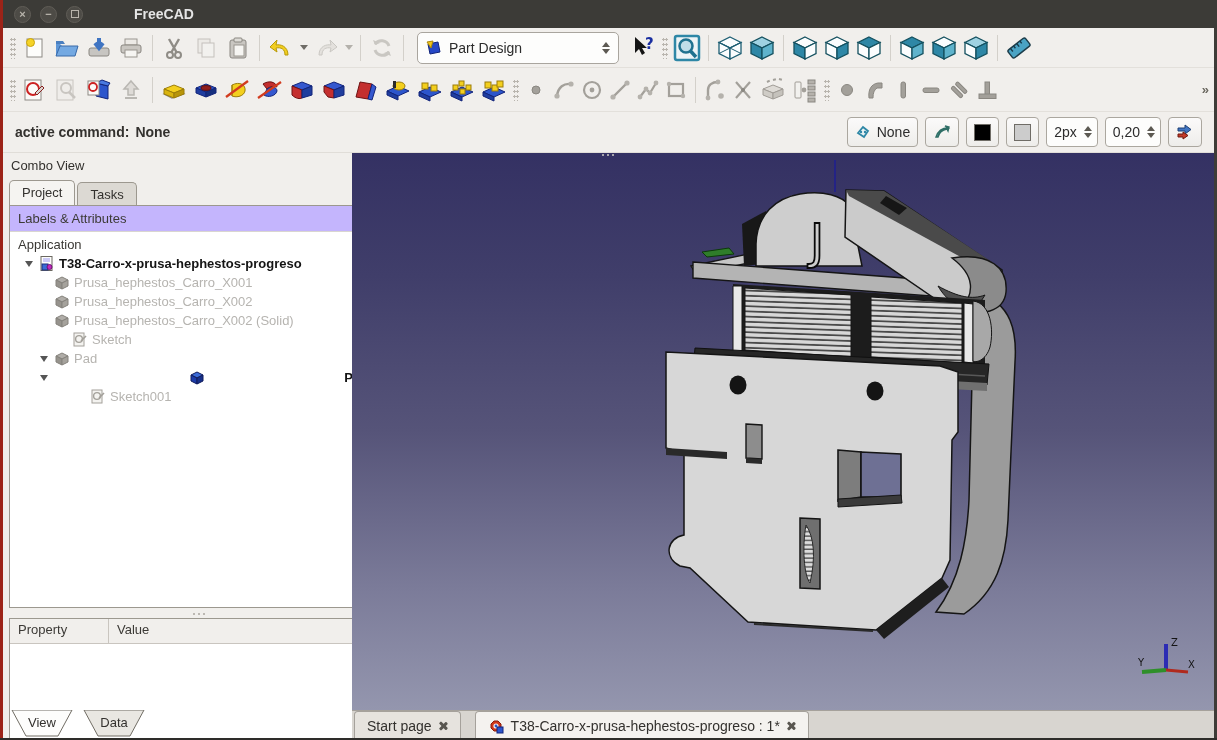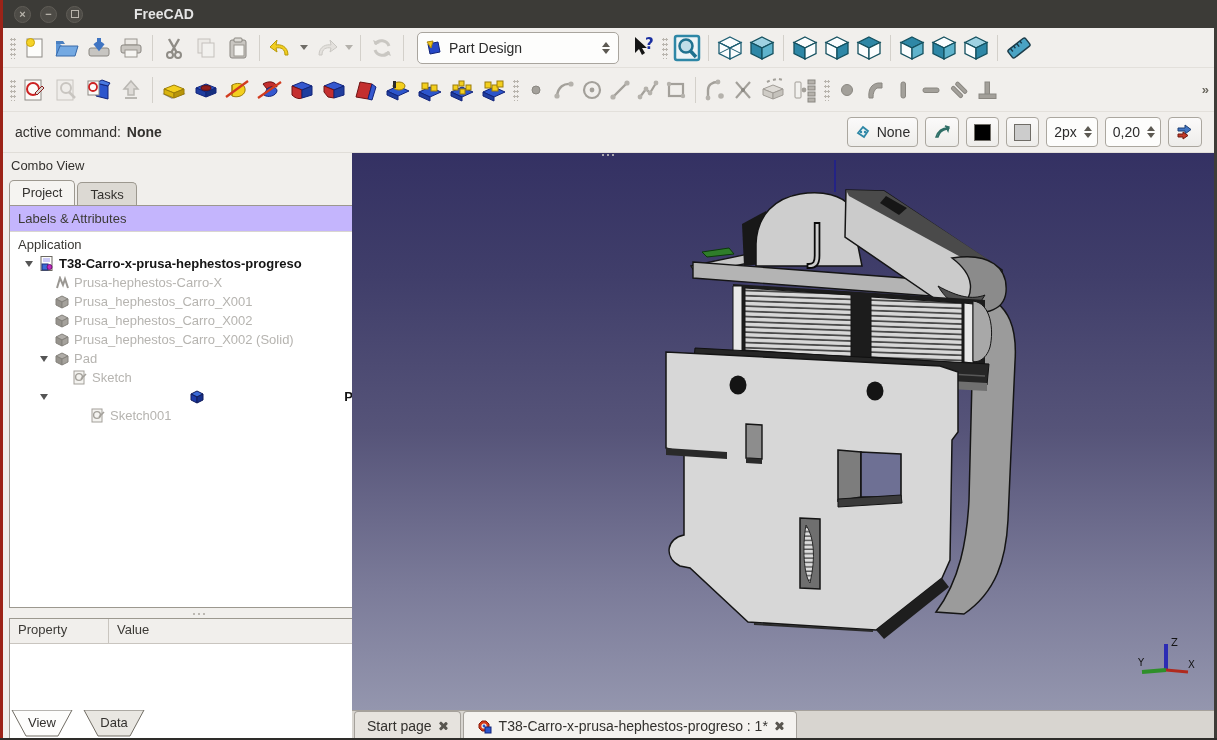--- a/index.html
+++ b/index.html
@@ -36,21 +36,21 @@
             display:flex;align-items:center;padding:0 6px;gap:7px;margin:0 8px;}
   #wb-combo .lbl{font-size:14px;color:#2c2c2c;flex:1;}
   .spin{display:flex;flex-direction:column;gap:2px;align-items:center;padding:0 2px;}
   .spin b{width:0;height:0;border-left:4px solid transparent;border-right:4px solid transparent;}
   .spin .up{border-bottom:5px solid #5c5952;} .spin .dn{border-top:5px solid #5c5952;}
   .ovf{margin-left:auto;font-weight:bold;color:#6a675f;font-size:13px;letter-spacing:-1px;padding-right:2px;}
 
   
   #statusrow{position:absolute;left:3px;top:112px;width:1211px;height:41px;background:#f1efec;
              display:flex;align-items:center;padding:0 12px;box-sizing:border-box;border-bottom:1px solid #e0ddd8;}
-  #statusrow .ac{font-size:14px;color:#33312e;}
+  #statusrow .ac{font-size:14px;color:#33312e;font-weight:bold;}
   #statusrow .ac b{margin-left:6px;}
   #tray{margin-left:auto;display:flex;align-items:center;gap:7px;}
   .traybtn{height:28px;background:linear-gradient(#fbfafa,#eeedea);border:1px solid #aba79f;border-radius:4px;
            display:flex;align-items:center;justify-content:center;padding:0 7px;gap:6px;font-size:14px;color:#2c2c2c;}
   .swatch{width:15px;height:15px;border:1px solid #6f6c66;}
   .spinbox{height:28px;background:#fdfdfc;border:1px solid #aba79f;border-radius:4px;display:flex;align-items:center;
            padding:0 3px 0 7px;gap:5px;font-size:14px;color:#2c2c2c;}
 
   
   #combo-panel{position:absolute;left:3px;top:153px;width:391px;height:587px;background:#f1efec;}
@@ -87,21 +87,21 @@
   #prop-head{display:flex;height:24px;background:#f1efec;border-bottom:1px solid #c9c5bf;font-size:13px;color:#3c3a36;}
   #prop-head div{padding:3px 8px;box-sizing:border-box;}
   #prop-head .c1{width:99px;border-right:1px solid #c9c5bf;}
   #vd-tabs{position:absolute;left:8px;top:557px;height:28px;display:flex;gap:10px;}
   .vdtab{position:relative;width:62px;height:27px;}
   .vdtab svg{position:absolute;inset:0;}
   .vdtab span{position:absolute;inset:0;display:flex;align-items:center;justify-content:center;font-size:13px;color:#33312e;padding-bottom:3px;}
 
   
   .dtab{height:28px;display:flex;align-items:center;gap:7px;background:#e6e3de;border:1px solid #a5a19b;border-bottom:none;
-        border-radius:4px 4px 0 0;padding:0 12px;font-size:14px;color:#33312e;margin-right:2px;}
+        border-radius:4px 4px 0 0;padding:0 12px;font-size:14px;color:#33312e;margin-right:14px;}
   .dtab.active{background:#f4f2ef;}
 
   
   #vp-splitdots{position:absolute;left:250px;top:1px;display:flex;gap:3px;}
   #vp-splitdots i{width:2px;height:2px;background:#cfccc6;border-radius:50%;}
   #axis{position:absolute;right:18px;bottom:28px;}
   svg text{font-family:"DejaVu Sans",sans-serif;}
 </style>
 </head>
 <body>
@@ -619,28 +619,20 @@
               <rect x="1" y="0.5" width="11" height="14" fill="#fdfdfb" stroke="#6b6860"></rect>
               <path d="M3 3 L10 3 M3 5 L10 5" stroke="#9a97f0" stroke-width="1"></path>
               <rect x="2" y="8" width="6" height="6" fill="#3a6ad6" stroke="#1c2f7a"></rect>
               <circle cx="9.5" cy="11" r="2.5" fill="#c02ac0" stroke="#701270"></circle>
             </svg>
           </span>
         <span class="tlabel">T38-Carro-x-prusa-hephestos-progreso</span>
       </div>
       <div class="trow gray" style="padding-left:44px;">
         <span class="tico">
-            <svg width="14" height="13">
-              <path d="M2 12 L5 2 L8 9 L10 3 L13 12" fill="none" stroke="#9a9792" stroke-width="2"></path>
-            </svg>
-          </span>
-        <span class="tlabel">Prusa-hephestos-Carro-X</span>
-      </div>
-      <div class="trow gray" style="padding-left:44px;">
-        <span class="tico">
             <svg width="14" height="14">
               <polygon points="7,1 13,4 7,7 1,4" fill="#b0ada8" stroke="#85827c"></polygon>
               <polygon points="1,4 7,7 7,13 1,10" fill="#96938d" stroke="#85827c"></polygon>
               <polygon points="13,4 7,7 7,13 13,10" fill="#a5a29c" stroke="#85827c"></polygon>
             </svg>
           </span>
         <span class="tlabel">Prusa_hephestos_Carro_X001</span>
       </div>
       <div class="trow gray" style="padding-left:44px;">
         <span class="tico">
@@ -655,42 +647,42 @@
       <div class="trow gray" style="padding-left:44px;">
         <span class="tico">
             <svg width="14" height="14">
               <polygon points="7,1 13,4 7,7 1,4" fill="#b0ada8" stroke="#85827c"></polygon>
               <polygon points="1,4 7,7 7,13 1,10" fill="#96938d" stroke="#85827c"></polygon>
               <polygon points="13,4 7,7 7,13 13,10" fill="#a5a29c" stroke="#85827c"></polygon>
             </svg>
           </span>
         <span class="tlabel">Prusa_hephestos_Carro_X002 (Solid)</span>
       </div>
-      <div class="trow gray" style="padding-left:28px;">
-        <span class="tw">
-            <span class="tri"></span>
-          </span>
-        <span class="tico">
-            <svg width="14" height="14">
-              <polygon points="7,1 13,4 7,7 1,4" fill="#b0ada8" stroke="#85827c"></polygon>
-              <polygon points="1,4 7,7 7,13 1,10" fill="#96938d" stroke="#85827c"></polygon>
-              <polygon points="13,4 7,7 7,13 13,10" fill="#a5a29c" stroke="#85827c"></polygon>
-            </svg>
-          </span>
-        <span class="tlabel">Pad</span>
-      </div>
       <div class="trow gray" style="padding-left:62px;">
         <span class="tico">
             <svg width="14" height="15">
               <rect x="1" y="1" width="10" height="13" fill="#f4f3f0" stroke="#a3a09a"></rect>
               <circle cx="6" cy="7" r="3.4" fill="none" stroke="#a3a09a" stroke-width="1.4"></circle>
               <path d="M8 9 L13 4" stroke="#a3a09a" stroke-width="1.6"></path>
             </svg>
           </span>
         <span class="tlabel">Sketch</span>
+      </div>
+      <div class="trow gray" style="padding-left:28px;">
+        <span class="tw">
+            <span class="tri"></span>
+          </span>
+        <span class="tico">
+            <svg width="14" height="14">
+              <polygon points="7,1 13,4 7,7 1,4" fill="#b0ada8" stroke="#85827c"></polygon>
+              <polygon points="1,4 7,7 7,13 1,10" fill="#96938d" stroke="#85827c"></polygon>
+              <polygon points="13,4 7,7 7,13 13,10" fill="#a5a29c" stroke="#85827c"></polygon>
+            </svg>
+          </span>
+        <span class="tlabel">Pad</span>
       </div>
       <div class="trow bold" style="padding-left:28px;justify-content:space-between;">
         <span class="tw">
             <span class="tri"></span>
           </span>
         <span class="tico">
             <svg width="14" height="14">
               <polygon points="7,1 13,4 7,7 1,4" fill="#3a6ad6" stroke="#101c5c"></polygon>
               <polygon points="1,4 7,7 7,13 1,10" fill="#1d3ba8" stroke="#101c5c"></polygon>
               <polygon points="13,4 7,7 7,13 13,10" fill="#162f8a" stroke="#101c5c"></polygon>

